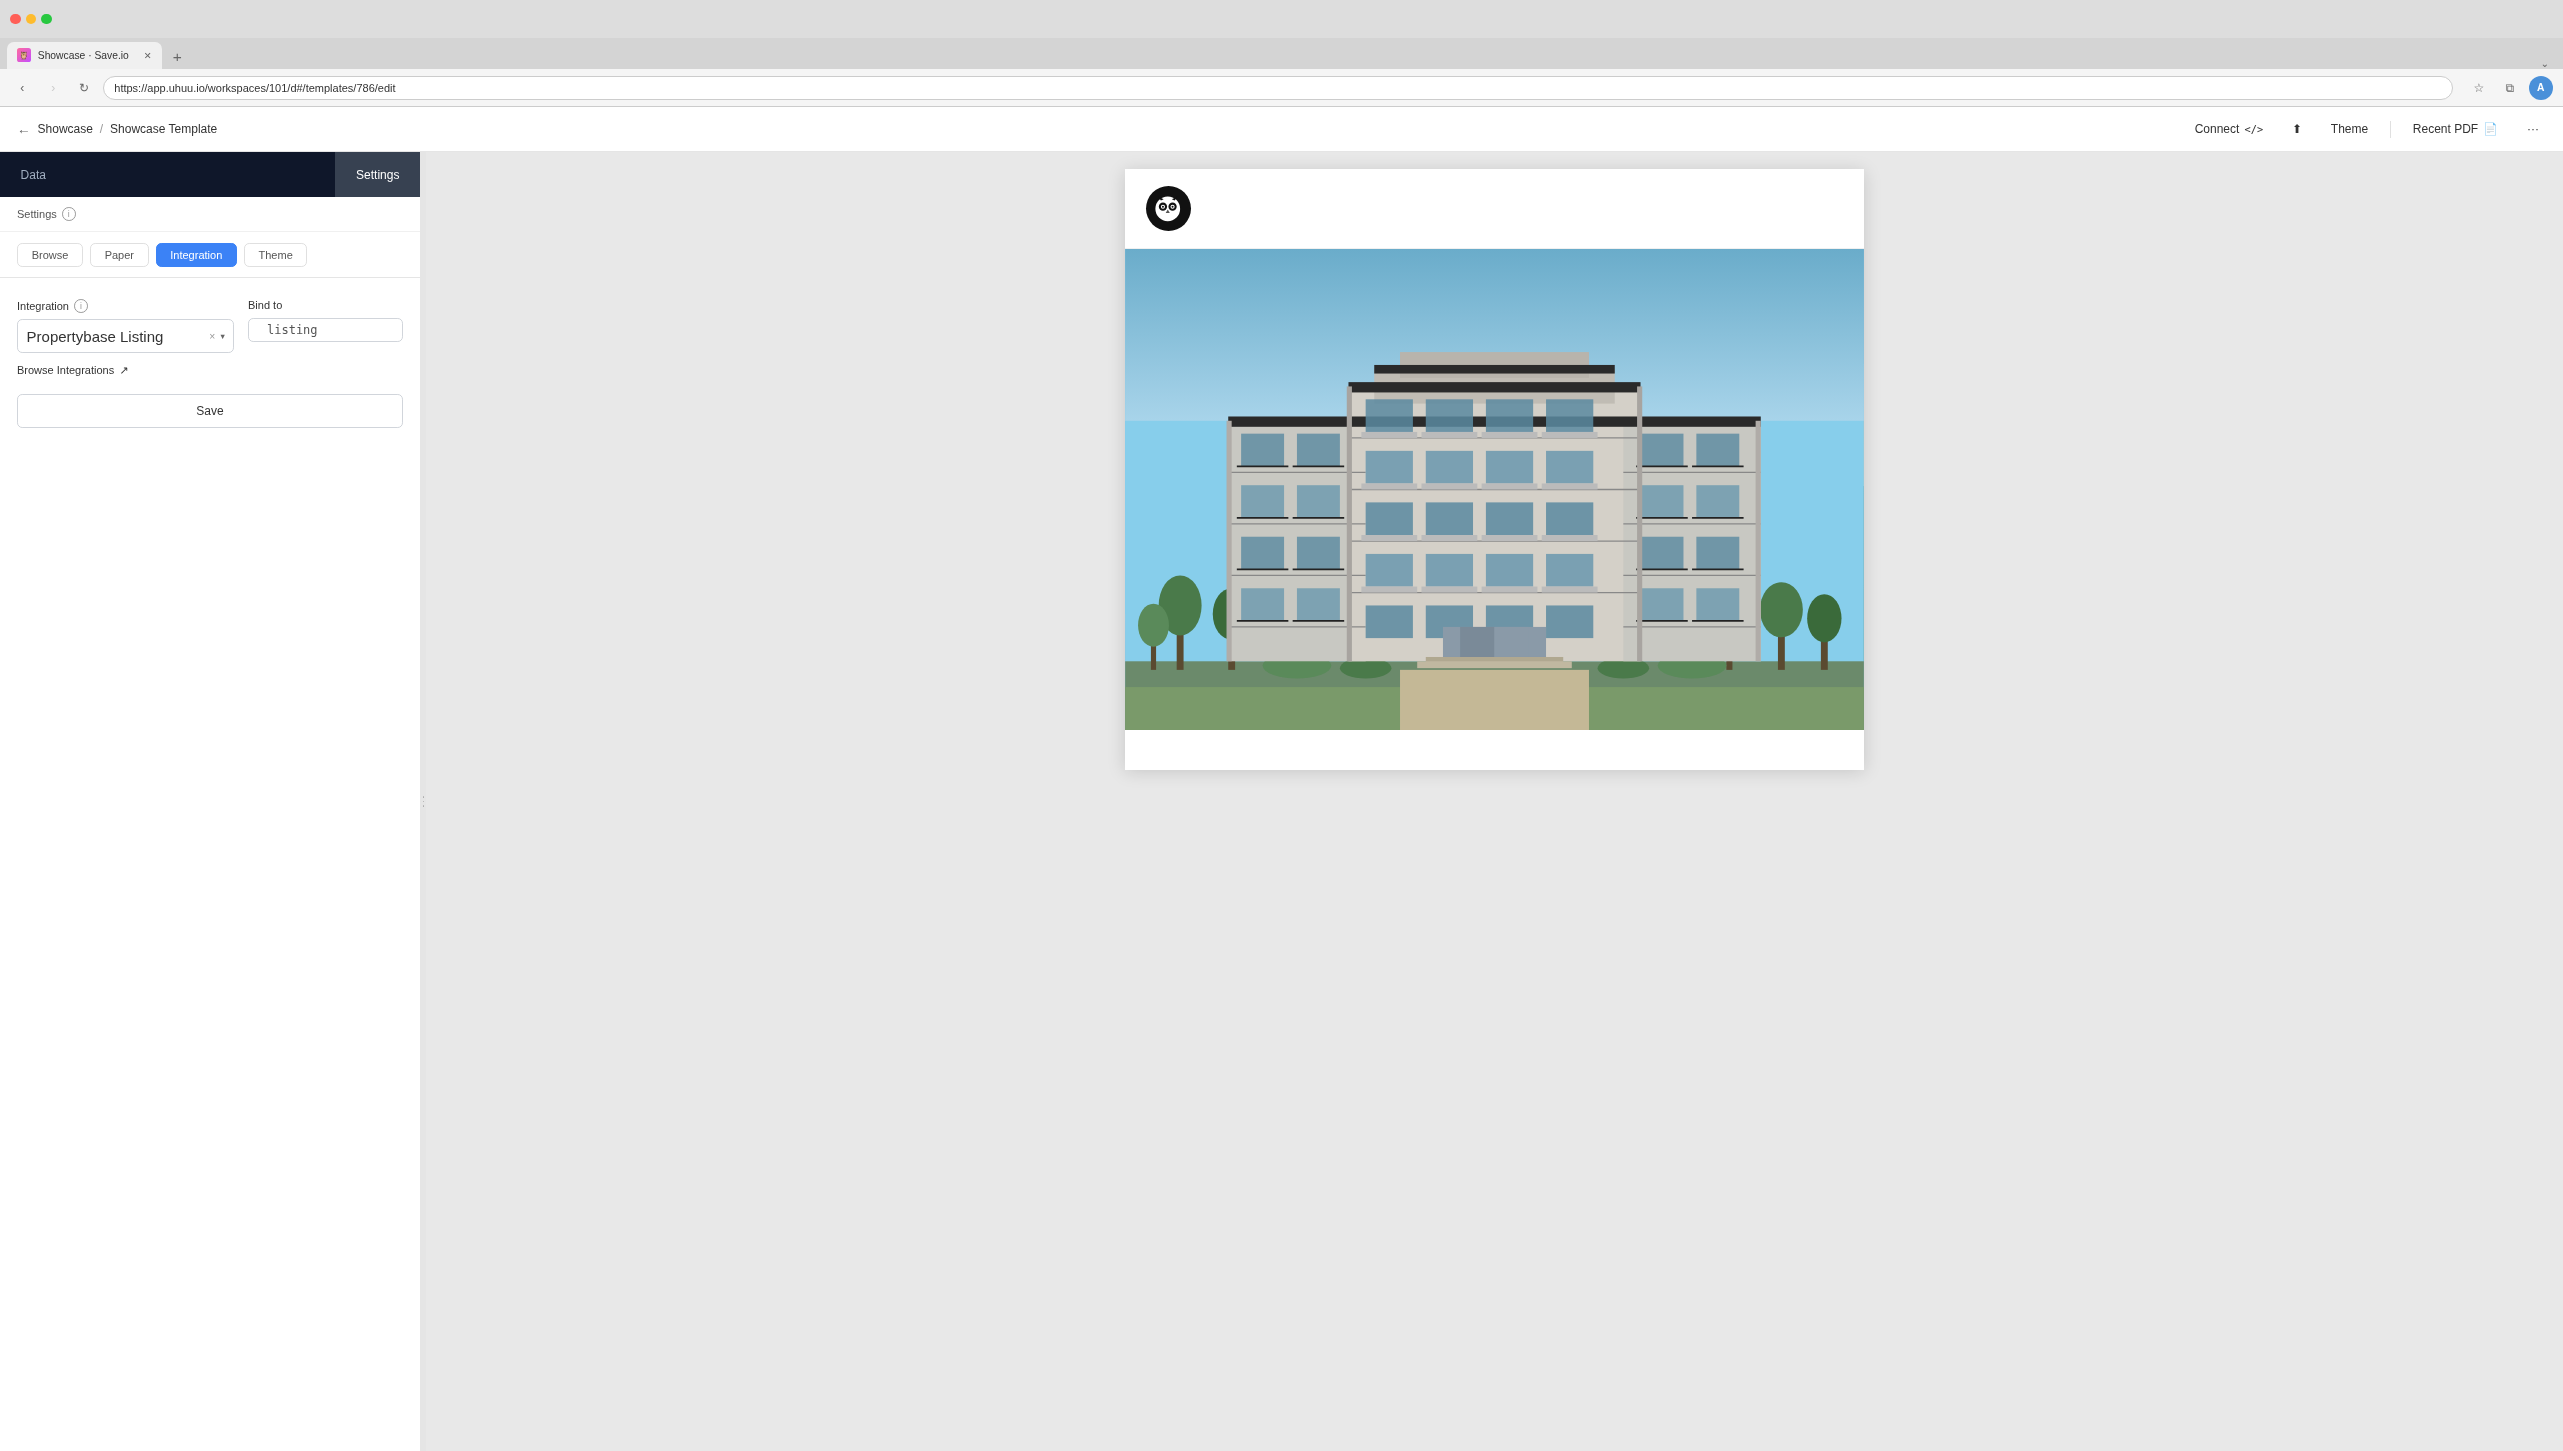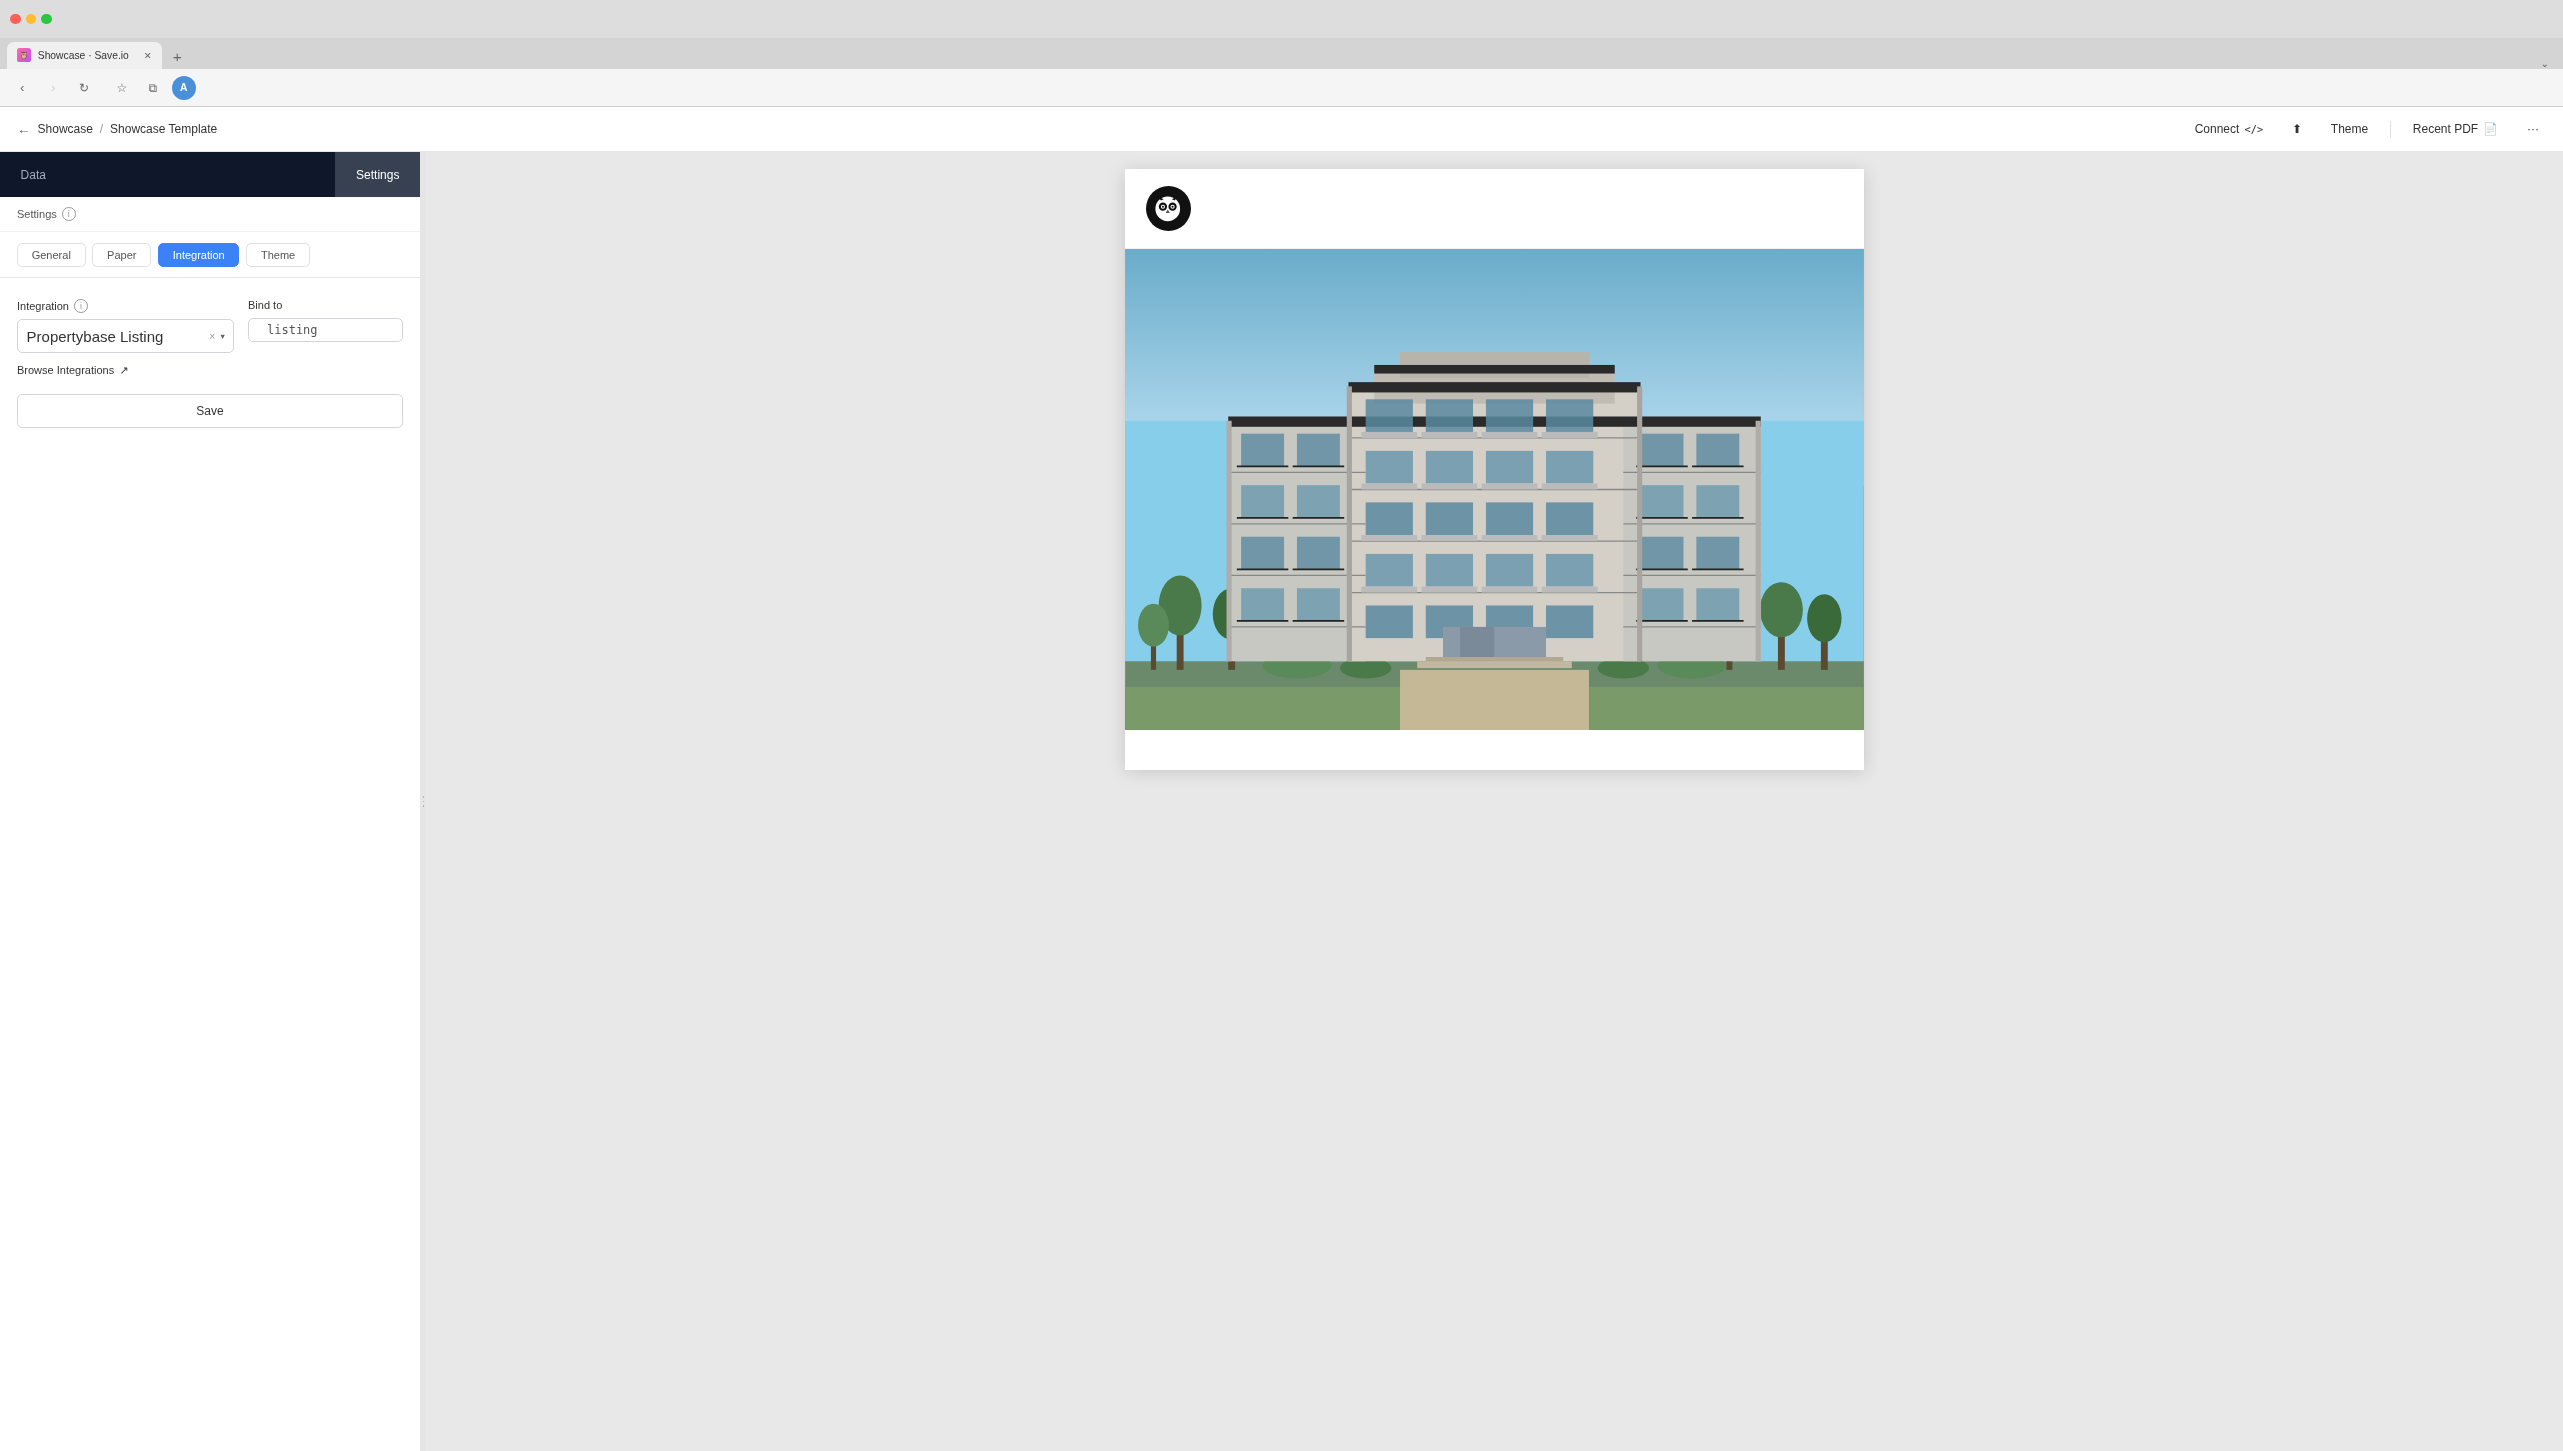--- a/index.html
+++ b/index.html
@@ -352,20 +352,23 @@
       <span class="tab-close">✕</span>
     </div>
     <div class="tab-new">+</div>
     <span style="margin-left:auto;font-size:10.3px;color:#666;margin-right:6.9px;">⌄</span>
   </div>
 
   <div class="browser-toolbar">
     <div class="nav-btn">‹</div>
     <div class="nav-btn" style="color:#ccc;">›</div>
     <div class="nav-btn">↻</div>
+    <div class="address-bar">
+      <span>https://app.uhuu.io/workspaces/101/d#/templates/786/edit</span>
+    </div>
     <div class="toolbar-right">
       <div class="toolbar-icon">☆</div>
       <div class="toolbar-icon">⧉</div>
       <div class="toolbar-icon" style="width:24px;height:24px;border-radius:50%;background:#4a90d9;color:white;font-size:10.3px;font-weight:bold;">A</div>
     </div>
   </div>
 
   <div class="app-container">
 
     <div class="app-header">
@@ -412,21 +415,21 @@
 
         <div class="settings-info">
           <span>Settings</span>
           <div class="info-icon">
             <span>i</span>
           </div>
         </div>
 
         <div class="sub-tabs">
           <button class="sub-tab">
-            <span>General</span>
+            <span>Browse</span>
           </button>
           <button class="sub-tab">
             <span>Paper</span>
           </button>
           <button class="sub-tab active">
             <span>Integration</span>
           </button>
           <button class="sub-tab">
             <span>Theme</span>
           </button>

